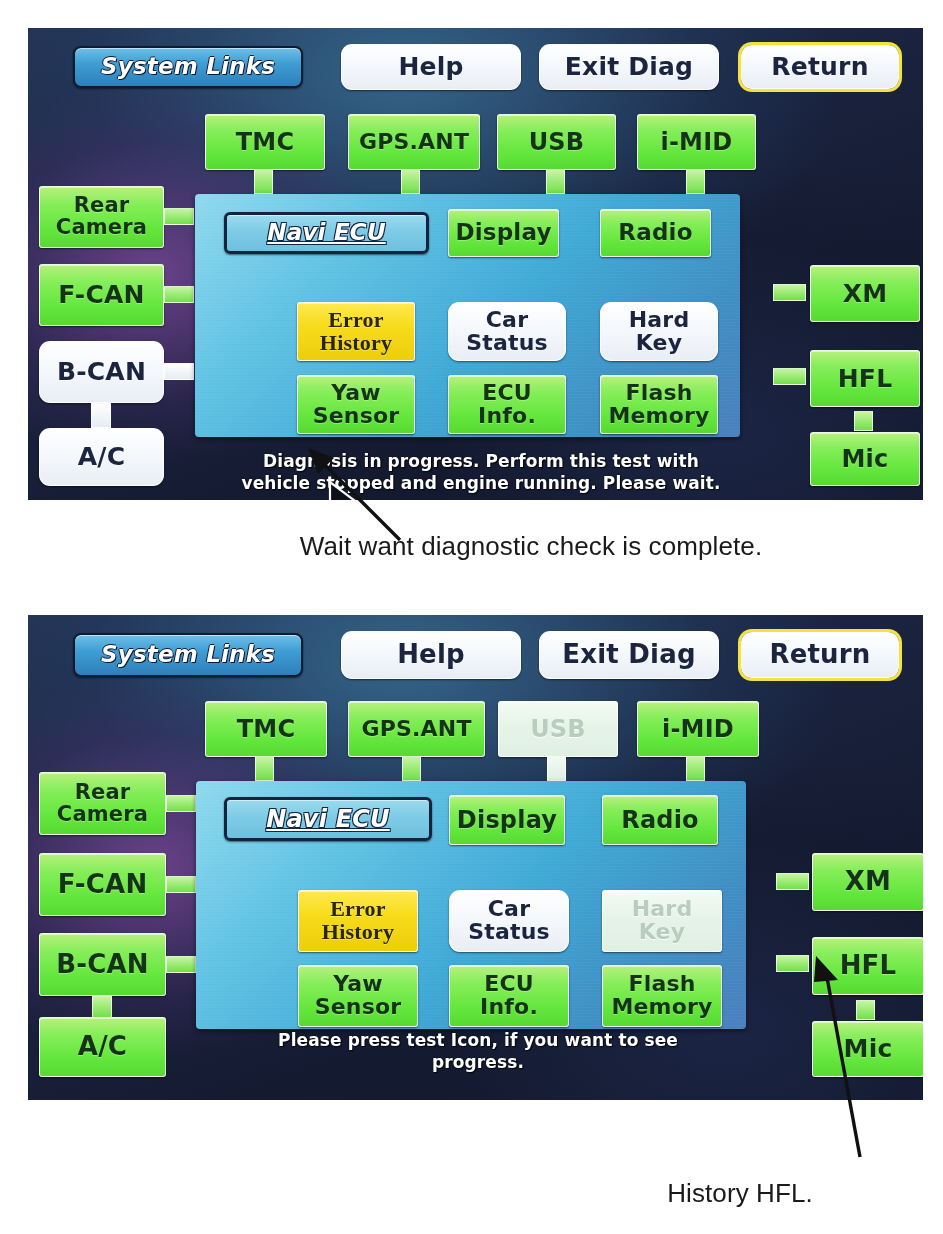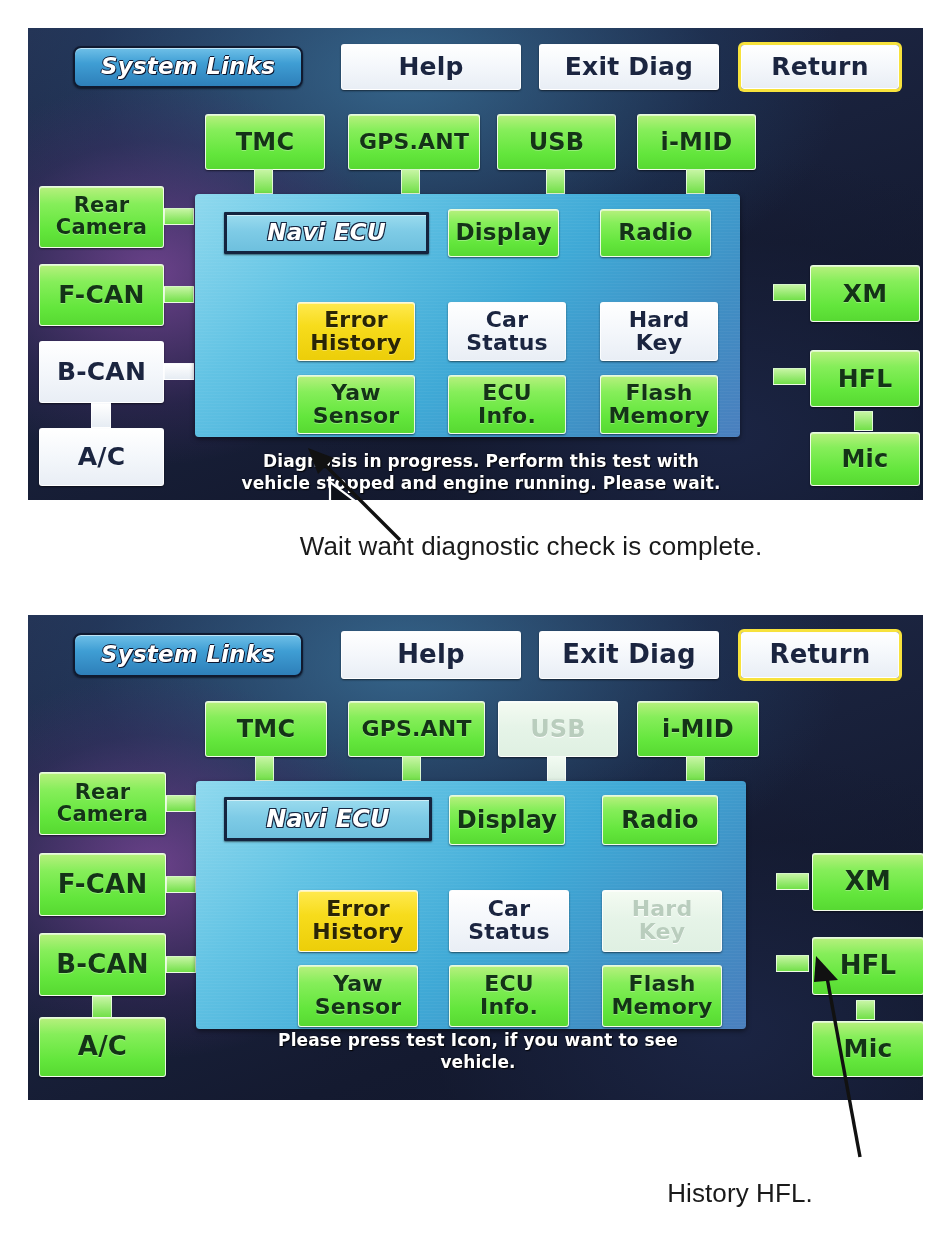--- a/index.html
+++ b/index.html
@@ -33,34 +33,34 @@
   .btn span{display:block;}
 
   
   .g{background:linear-gradient(180deg,#b7f07e 0%,#86ee5a 28%,#63e63c 72%,#57d932 100%);
      color:#143317;}
   
   .pale{background:linear-gradient(180deg,#f4fbf2 0%,#e6f4e8 45%,#dff0e2 100%);
         color:#b9cdbd;text-shadow:0 1px 0 rgba(255,255,255,.9);}
   
   .w{background:linear-gradient(180deg,#ffffff 0%,#f4f7fb 50%,#e9eef5 100%);
-     color:#1b2540;}
+     color:#1b2540;border-radius:11px;}
   
   .y{background:linear-gradient(180deg,#ffe94f 0%,#f7dc1c 40%,#ecce09 100%);
-     color:#2a2505;}
+     color:#2a2505;font-family:Liberation Serif, serif;}
   
   .sl{background:linear-gradient(180deg,#6fc0e8 0%,#3f9ed4 40%,#2e7fb9 100%);
       color:#ffffff;border:2px solid #101a30;border-radius:8px;
       text-shadow:1px 1px 0 #0d1730, -1px 0 0 #0d1730, 0 -1px 0 #0d1730;
       font-style:italic;}
   
   .navi{background:linear-gradient(180deg,#9adbee 0%,#7ecbe6 45%,#6ec0de 100%);
-        color:#ffffff;border:3px solid #14243f;border-radius:1px;
+        color:#ffffff;border:3px solid #14243f;border-radius:6px;
         text-shadow:1px 1px 0 #16253f,-1px 1px 0 #16253f,1px -1px 0 #16253f,-1px -1px 0 #16253f;
-        font-style:italic;}
+        font-style:italic;text-decoration:underline;}
   
   .ring{box-shadow:0 0 0 3px #f7e23c, 0 1px 3px rgba(0,0,0,.6), inset 0 1px 0 rgba(255,255,255,.6);}
 
   
   .core{position:absolute;border-radius:4px;
     background:linear-gradient(135deg,#8fd9ee 0%,#62c3e4 25%,#3fa9d6 55%,#3f8fc4 80%,#4a7fbe 100%);
     box-shadow:0 2px 5px rgba(0,0,0,.5);}
   .core::after{content:"";position:absolute;inset:0;opacity:.35;
     background:repeating-linear-gradient(0deg,rgba(255,255,255,.10) 0 1px,rgba(0,0,0,0) 1px 3px);}
 
@@ -336,21 +336,21 @@
     </div>
     <div class="btn g" style="left:784px;top:322px;width:112px;height:58px;font-size:26px;">
       <span>HFL</span>
     </div>
     <div class="btn g" style="left:784px;top:406px;width:112px;height:56px;font-size:25px;">
       <span>Mic</span>
     </div>
 
     <div class="status" style="left:160px;top:406px;width:580px;height:62px;">
       <div>Please press test Icon, if you want to see</div>
-      <div>vehicle.</div>
+      <div>progress.</div>
     </div>
   </div>
 </div>
 
 <svg class="arrow" style="left:770px;top:952px;" width="130" height="215" viewBox="0 0 130 215">
   <line x1="90" y1="205" x2="56" y2="20" stroke="#111111" stroke-width="3.4"></line>
   <polygon points="46,4 68,28 44,30" fill="#111111"></polygon>
 </svg>
 <div class="caption" style="left:600px;top:1178px;width:280px;text-align:center;">History HFL.</div>
 

